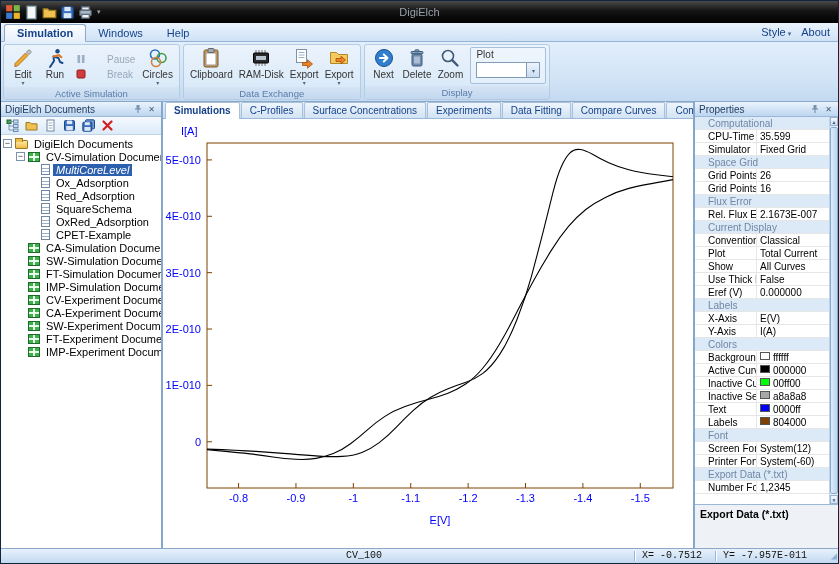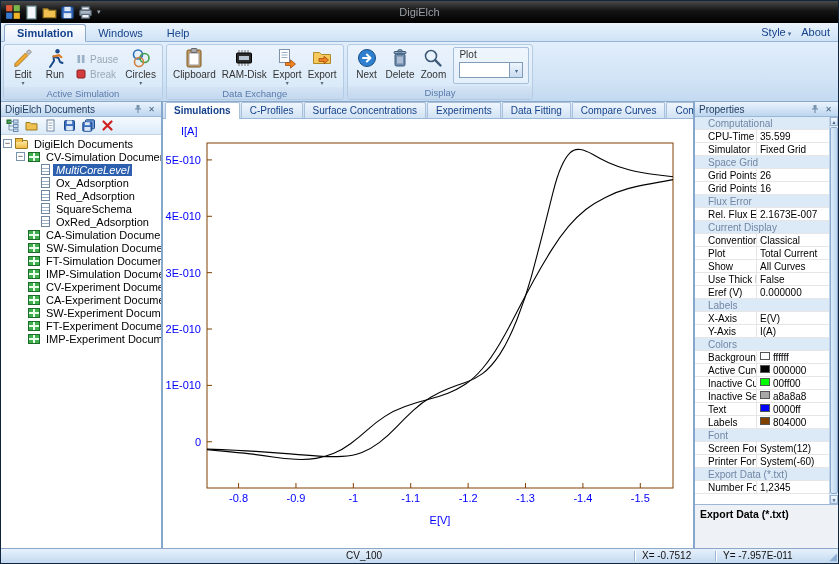--- a/index.html
+++ b/index.html
@@ -34,21 +34,21 @@
   .rgroup-content{flex:1;display:flex;align-items:stretch;padding:1px 3px 0 3px;}
   .rgroup-label{height:13px;flex:none;font-size:9.5px;color:#5a7cab;text-align:center;line-height:13px;
                 background:linear-gradient(#d5e4f5,#c2d7ee);white-space:nowrap;padding:0 4px;}
   .rbtn-large{display:flex;flex-direction:column;align-items:center;padding:1px 3px;border-radius:3px;
               font-size:10px;color:#333;min-width:32px;}
   .ric{width:22px;height:22px;flex:none;}
   .ric svg{width:22px;height:22px;display:block;}
   .rlbl{line-height:11px;white-space:nowrap;}
   .rcaret{font-size:6px;color:#5a6a7a;line-height:6px;}
   .rstack{display:flex;flex-direction:column;justify-content:center;gap:3px;padding:0 2px;}
-  .rbtn-small{display:flex;align-items:center;gap:3px;font-size:10px;color:#444;padding:0 2px;white-space:nowrap;}
+  .rbtn-small{display:flex;align-items:center;gap:20px;font-size:10px;color:#444;padding:0 2px;white-space:nowrap;}
   .rbtn-small.disabled span.slbl{color:#9aa8b8;}
   .sic{width:12px;height:12px;flex:none;}
   .sic svg{width:12px;height:12px;display:block;}
   .plot-box{border:1px solid #a5c0dd;border-radius:2px;margin:1px 0 2px 4px;padding:1px 5px 2px 5px;
             display:flex;flex-direction:column;gap:2px;background:rgba(255,255,255,0.25);}
   .plot-lbl{font-size:10px;color:#333;}
   .combo{width:64px;height:16px;background:#fff;border:1px solid #7f9db9;display:flex;align-items:stretch;}
   .combo-val{flex:1;font-size:10px;padding:1px 2px;}
   .combo-btn{width:13px;background:linear-gradient(#eef5fd,#c9dcf0);border-left:1px solid #7f9db9;
              font-size:6px;color:#44648a;display:flex;align-items:center;justify-content:center;}
@@ -108,21 +108,21 @@
              display:flex;flex-direction:column;}
   .pg-arrow{height:9px;flex:none;background:linear-gradient(#f2f7fd,#cfe0f1);border:1px solid #9ab4d2;
             font-size:5px;color:#44648a;display:flex;align-items:center;justify-content:center;}
   .pg-thumb{flex:1;margin:1px 0;background:linear-gradient(to right,#dcebf9,#bdd6ee);border:1px solid #8aaacd;border-radius:2px;}
   .prop-desc{height:44px;flex:none;background:#eef2f7;border-top:1px solid #9cb8d8;padding:3px 5px;
              font-size:10px;color:#000;}
   .prop-desc .desc-title{font-weight:bold;font-size:10.5px;}
 
   
   .statusbar{height:15px;flex:none;background:linear-gradient(#e7f1fc,#c3d9f0);border-top:1px solid #8ca8c8;
-             position:relative;font-size:10px;color:#111;}
+             position:relative;font-size:10px;color:#111;font-family:Liberation Mono, monospace;}
   .sb-doc{position:absolute;left:345px;top:1px;}
   .sb-sep{position:absolute;top:2px;bottom:2px;width:1px;background:#9ab4d2;box-shadow:1px 0 0 #fff;}
   .sb-x{position:absolute;left:641px;top:1px;}
   .sb-y{position:absolute;left:722px;top:1px;}
   .sb-grip{position:absolute;right:1px;bottom:0px;font-size:10px;color:#8fb0d4;line-height:12px;}
 </style>
 </head>
 <body>
 
 <div id="app">
@@ -424,20 +424,25 @@
           <div class="tree-row" style="padding-left: 28px;">
             <span class="exp-space"></span>
             <span class="ticon doc"></span>
             <span class="tree-label">SquareSchema</span>
           </div>
           <div class="tree-row" style="padding-left: 28px;">
             <span class="exp-space"></span>
             <span class="ticon doc"></span>
             <span class="tree-label">OxRed_Adsorption</span>
           </div>
+          <div class="tree-row" style="padding-left: 28px;">
+            <span class="exp-space"></span>
+            <span class="ticon doc"></span>
+            <span class="tree-label">CPET-Example</span>
+          </div>
           <div class="tree-row" style="padding-left: 15px;">
             <span class="exp-space"></span>
             <span class="ticon grid"></span>
             <span class="tree-label">CA-Simulation Documents</span>
           </div>
           <div class="tree-row" style="padding-left: 15px;">
             <span class="exp-space"></span>
             <span class="ticon grid"></span>
             <span class="tree-label">SW-Simulation Documents</span>
           </div>

